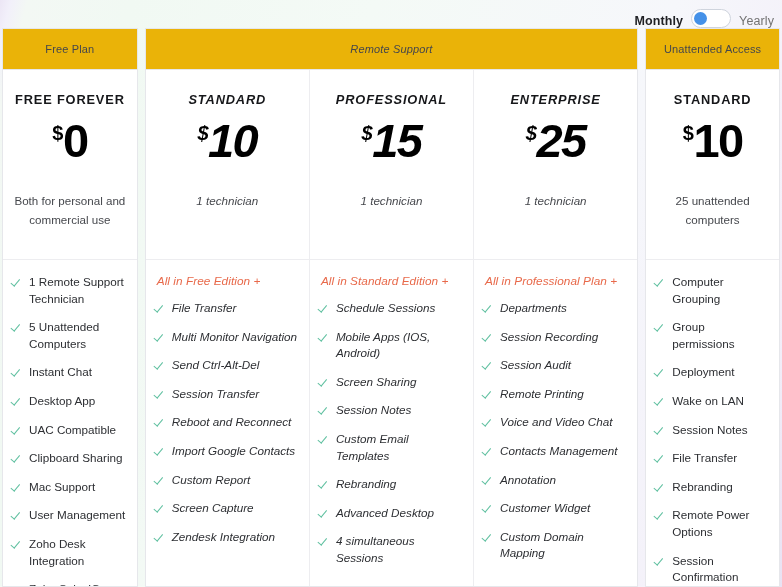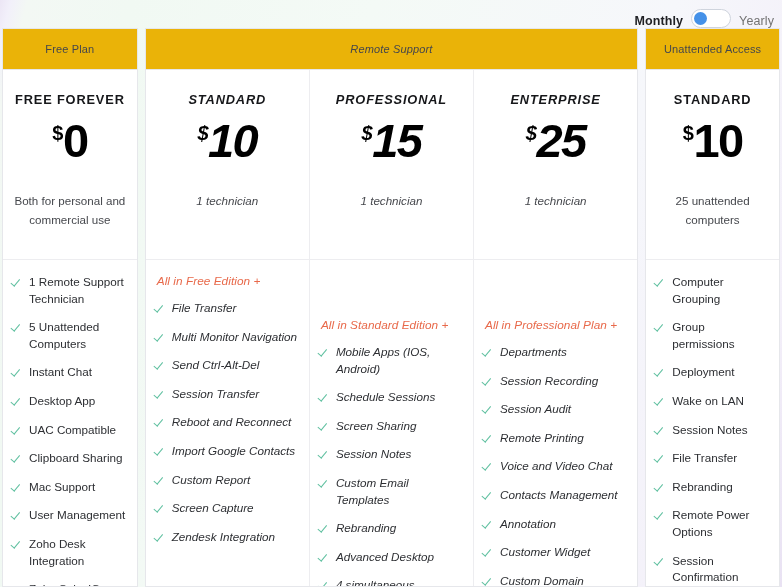--- a/index.html
+++ b/index.html
@@ -95,21 +95,21 @@
     min-height: 0;
   }
 
   .col {
     flex: 1;
     display: flex;
     flex-direction: column;
     min-width: 0;
     background: #fff;
   }
-  .col + .col { border-left: 1px solid #ededf0; gap: 44px; }
+  .col + .col { border-left: 1px solid #ededf0; }
 
   .price-box {
     height: 190px;
     padding: 22px 10px 16px;
     text-align: center;
     border-bottom: 1px solid #ededf0;
     display: flex;
     flex-direction: column;
     align-items: center;
   }
@@ -318,25 +318,25 @@
           <div class="price">
             <span class="cur">$</span>
             <span class="amt">15</span>
           </div>
           <div class="sub">1 technician</div>
         </div>
         <div class="features">
           <div class="feat-head">All in Standard Edition +</div>
           <div class="feat">
               <span class="tick"></span>
+              <span class="txt">Schedule Sessions</span>
+            </div>
+          <div class="feat">
+              <span class="tick"></span>
               <span class="txt">Mobile Apps (IOS, Android)</span>
-            </div>
-          <div class="feat">
-              <span class="tick"></span>
-              <span class="txt">Schedule Sessions</span>
             </div>
           <div class="feat">
               <span class="tick"></span>
               <span class="txt">Screen Sharing</span>
             </div>
           <div class="feat">
               <span class="tick"></span>
               <span class="txt">Session Notes</span>
             </div>
           <div class="feat">

